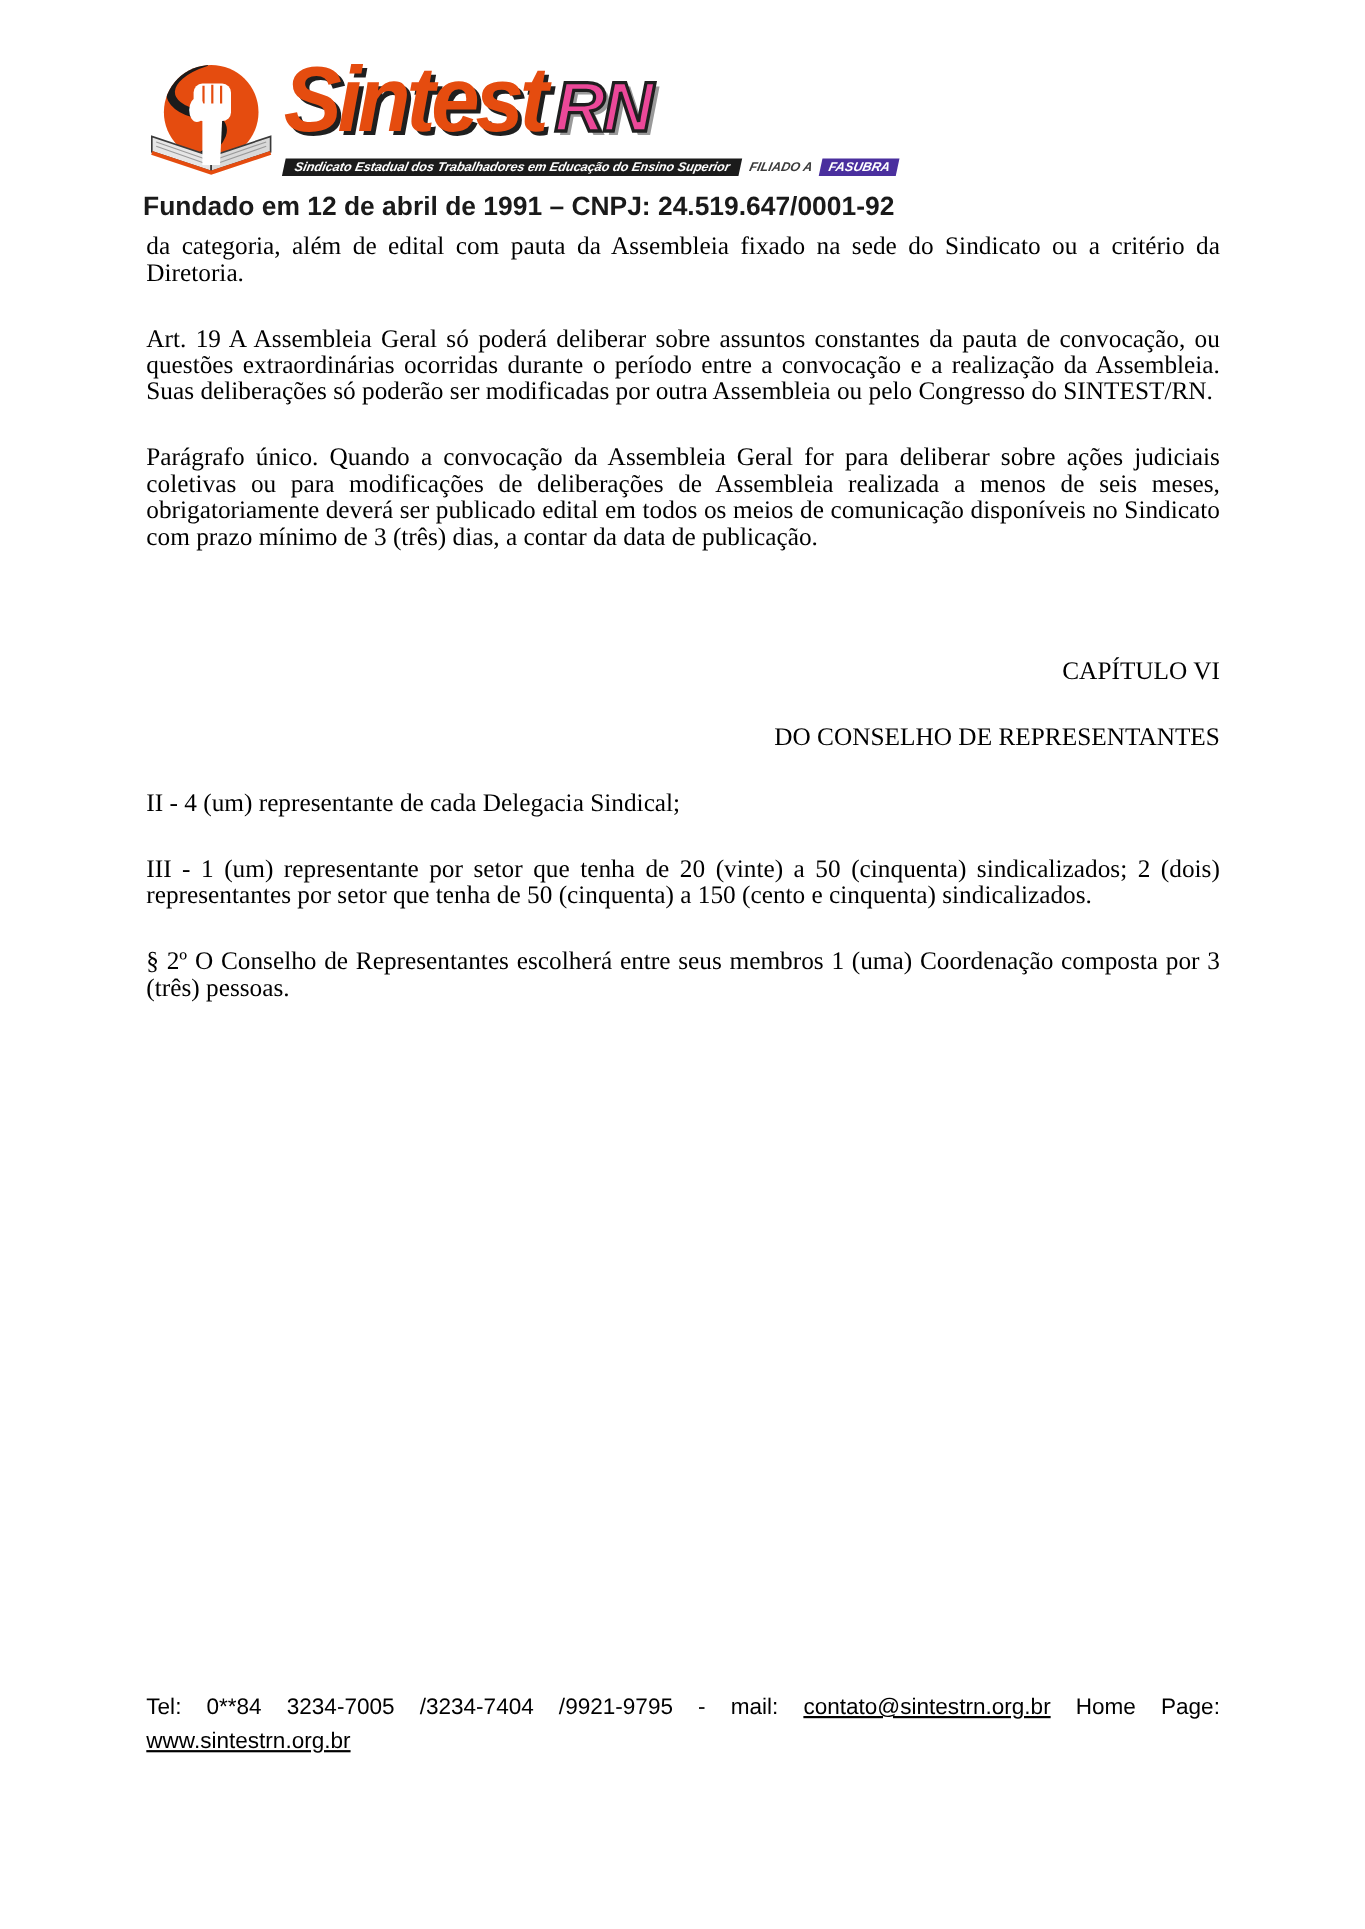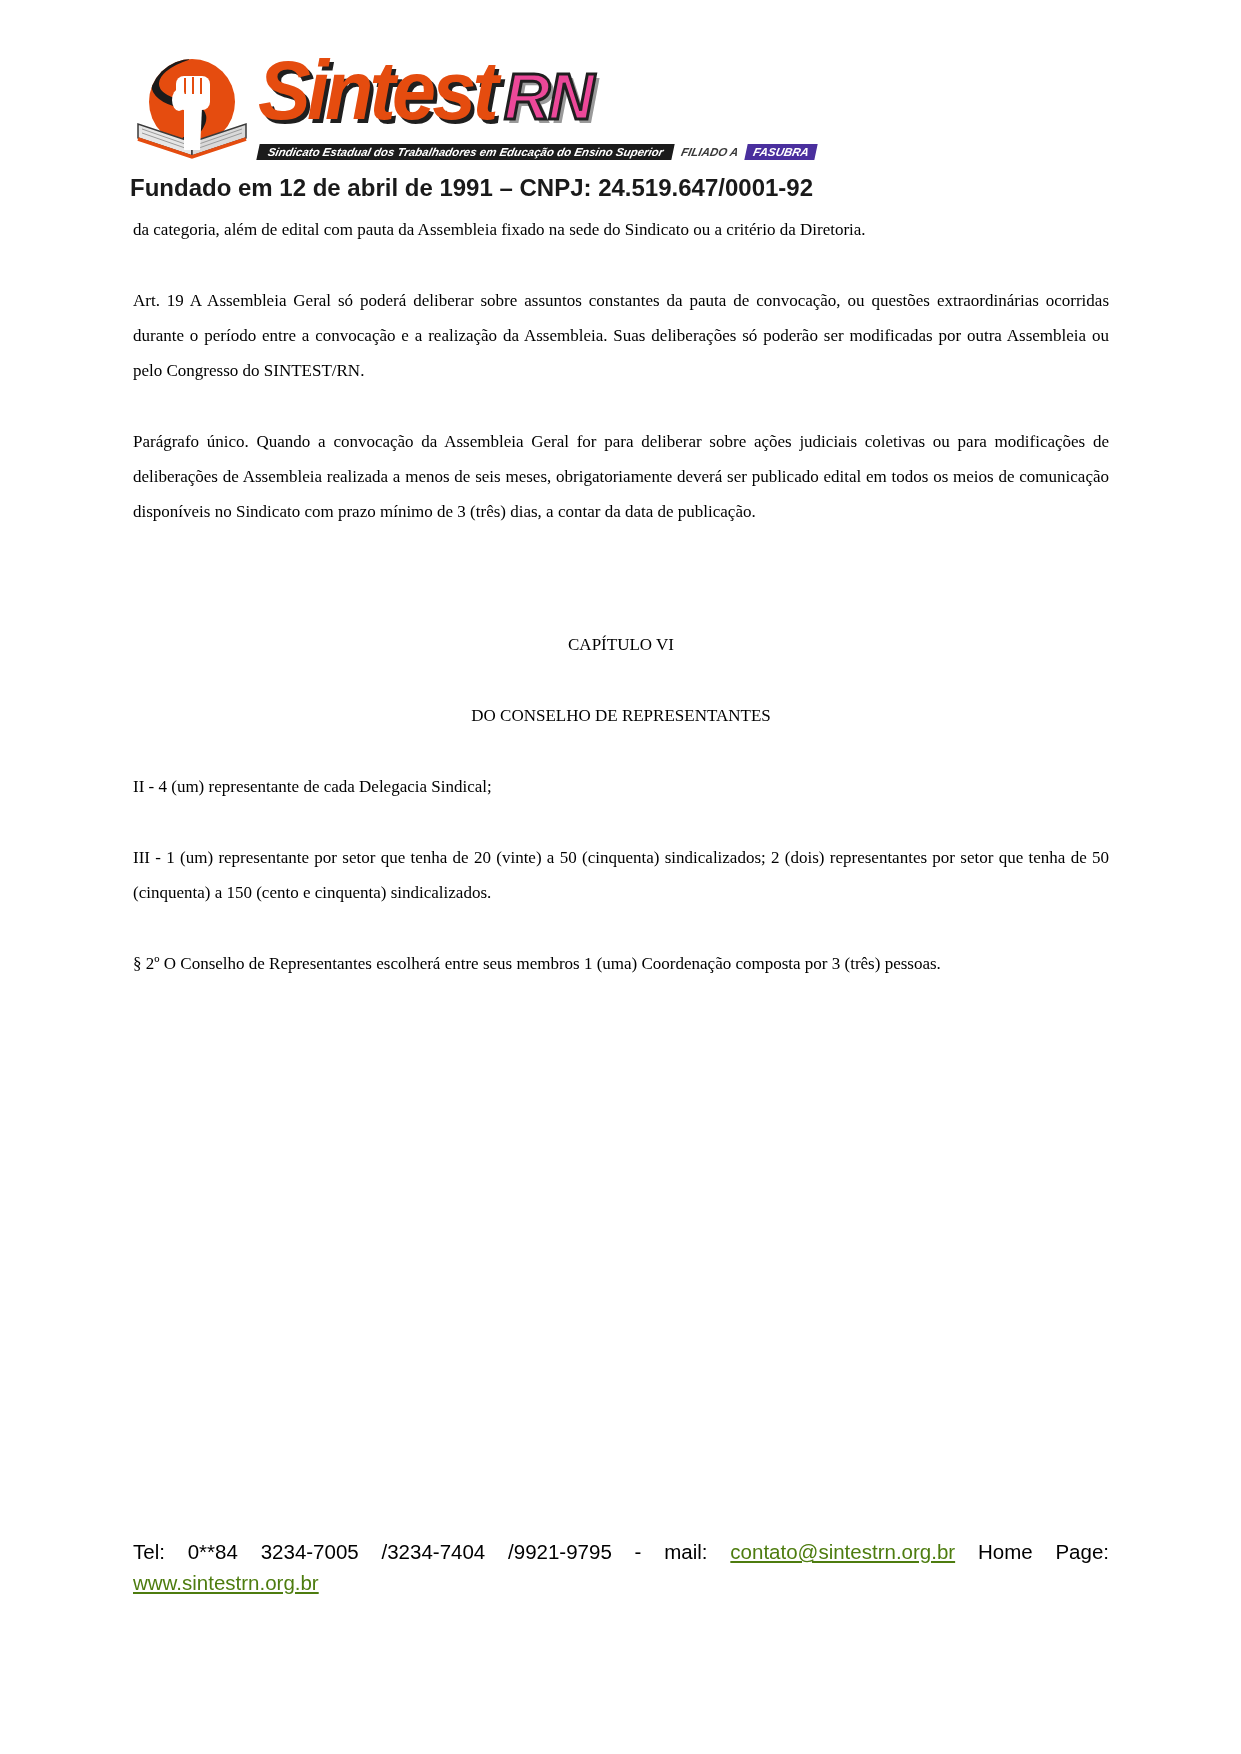--- a/index.html
+++ b/index.html
@@ -48,40 +48,40 @@
   .tag-affil-chip{background:#4A2F9E;color:#fff;padding:2px 7px;}
   .founded{
     margin-top:8px;
     font-family:"Liberation Sans", sans-serif;
     font-weight:700;font-size:24px;color:#1a1a1a;
   }
 
   
   .doc{
     position:absolute;top:212px;left:133px;width:976px;
-    font-size:17px;line-height:35px;
+    font-size:23px;line-height:24px;
   }
   .para{margin:0 0 36px 0;text-align:justify;}
-  .chapter-heading{margin:0 0 36px 0;text-align:center;}
+  .chapter-heading{margin:0 0 36px 0;text-align:right;}
   .chapter-heading.first{margin-top:98px;}
 
   
   .footer{
     position:absolute;top:1538px;left:133px;width:976px;
     font-family:"Liberation Sans", sans-serif;
   }
   .footer-address{
     color:#8a8a8a;font-size:20px;line-height:26px;margin:0 0 10px 0;
   }
   .footer-tel{
     color:#000;font-size:20.5px;line-height:27px;margin:0;
     text-align:justify;text-align-last:justify;
   }
   .footer-site{margin:6px 0 0 0;font-size:20.5px;}
-  .link{color:#4d7c0f;text-decoration:underline;cursor:pointer;}
+  .link{color:#000000;text-decoration:underline;cursor:pointer;}
 </style>
 </head>
 <body>
 
 <div class="page">
 
   <div class="header">
     <div class="logo-row">
 
       <svg class="logo-icon" viewBox="0 0 126 108">

